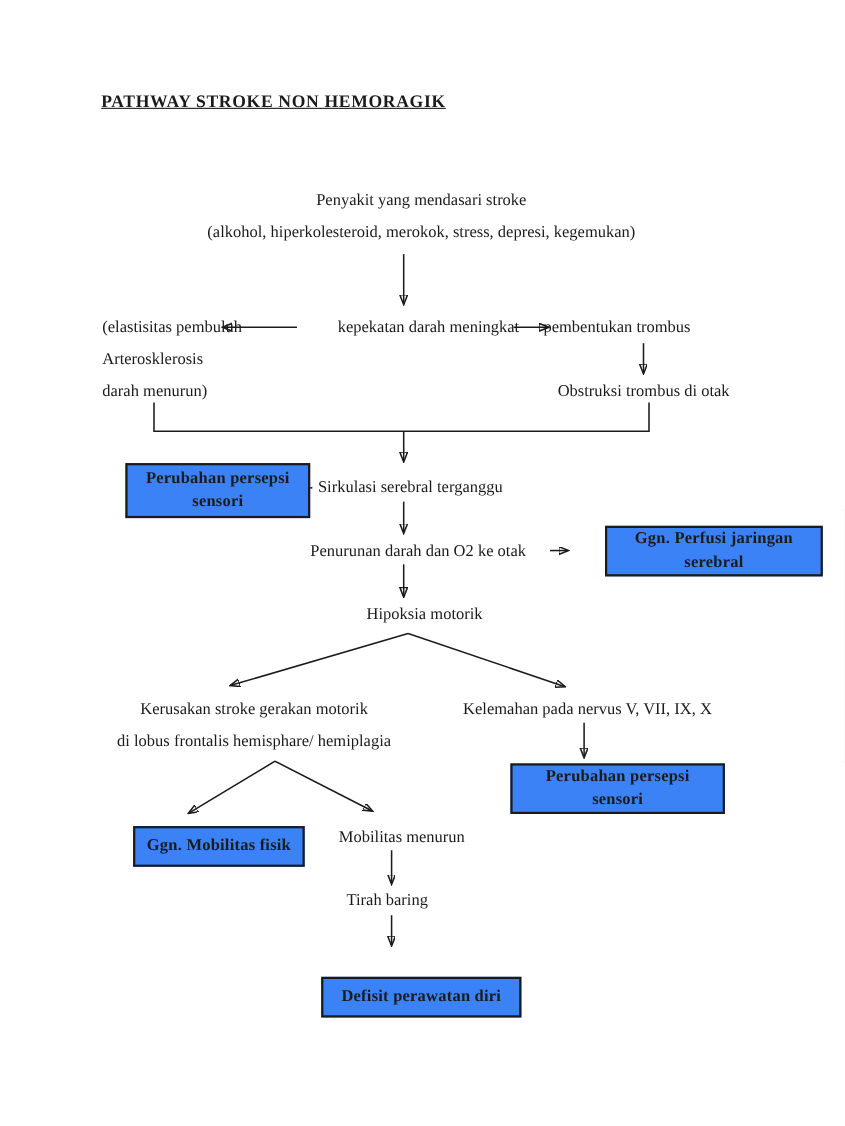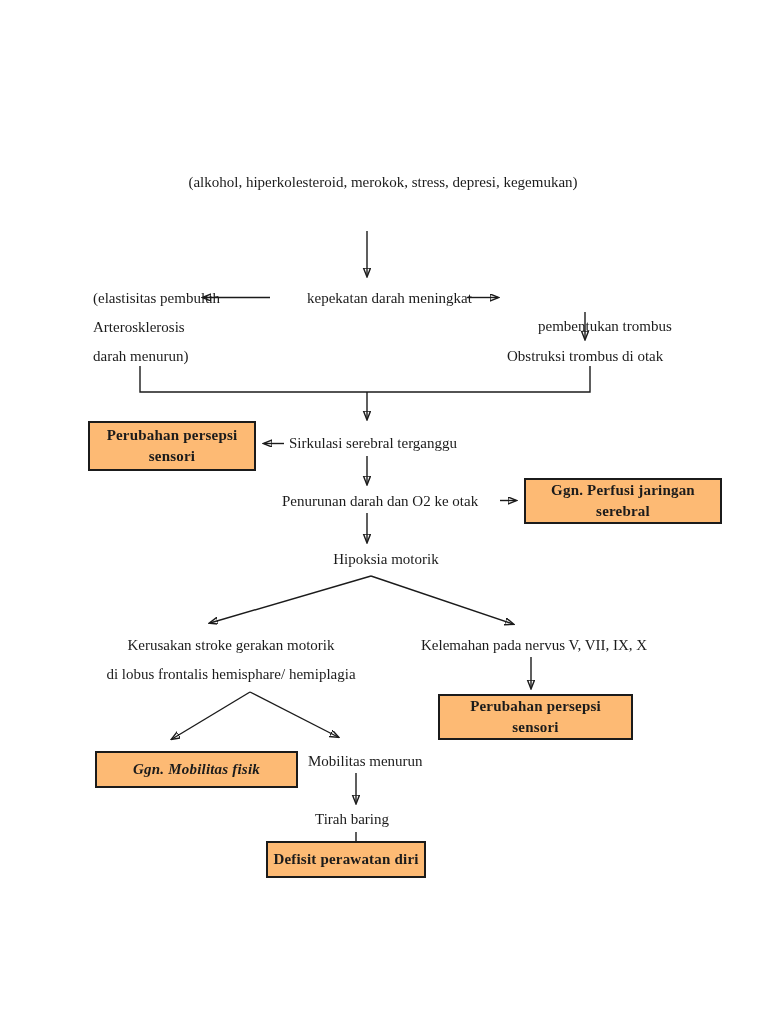--- a/index.html
+++ b/index.html
@@ -14,24 +14,24 @@
     position:absolute; left:92px; top:84px; margin:0;
     font-size:16px; font-weight:bold; letter-spacing:0.6px;
     text-decoration:underline; white-space:nowrap;
   }
   .node {
     position:absolute; font-size:15px; line-height:29px; white-space:nowrap;
   }
   .node.centered { text-align:center; }
   .dx-box {
     position:absolute; box-sizing:border-box;
-    border:2px solid #1b1b1b; background:#fdba74;
+    border:2px solid #1b1b1b; background:#3b82f6;
     display:flex; align-items:center; justify-content:center;
     text-align:center; font-weight:bold; font-size:15px;
-    line-height:21px; letter-spacing:0.2px; white-space:normal;
+    line-height:21px; letter-spacing:0.2px; white-space:normal;margin-left:26px;
   }
   svg line, svg path { stroke:#1b1b1b; stroke-width:1.4; fill:none; }
 </style>
 </head>
 <body>
 
 <div class="page">
 
   <svg class="overlay" width="768" height="1024" viewBox="0 0 768 1024">
     <defs>
@@ -51,34 +51,36 @@
     <line x1="367" y1="513" x2="367" y2="542" marker-end="url(#ah)"></line>
     <line x1="371" y1="576" x2="210" y2="623" marker-end="url(#ah)"></line>
     <line x1="371" y1="576" x2="513" y2="624" marker-end="url(#ah)"></line>
     <line x1="531" y1="657" x2="531" y2="688" marker-end="url(#ah)"></line>
     <line x1="250" y1="692" x2="172" y2="739" marker-end="url(#ah)"></line>
     <line x1="250" y1="692" x2="338" y2="737" marker-end="url(#ah)"></line>
     <line x1="356" y1="773" x2="356" y2="803" marker-end="url(#ah)"></line>
     <line x1="356" y1="832" x2="356" y2="859" marker-end="url(#ah)"></line>
   </svg>
 
+  <h1 class="title">PATHWAY STROKE NON HEMORAGIK</h1>
 
   <div class="node centered" style="left:150px; top:168px; width:466px;">
+    <div>Penyakit yang mendasari stroke</div>
     <div>(alkohol, hiperkolesteroid, merokok, stress, depresi, kegemukan)</div>
   </div>
 
   <div class="node" style="left:93px; top:284px;">
     <div>(elastisitas pembuluh</div>
     <div>Arterosklerosis</div>
     <div>darah menurun)</div>
   </div>
 
   <div class="node" style="left:285px; top:284px;margin-left:22px;">kepekatan darah meningkat</div>
 
-  <div class="node" style="left:538px; top:284px;margin-top:28px;">pembentukan trombus</div>
+  <div class="node" style="left:494px; top:284px;">pembentukan trombus</div>
 
   <div class="node" style="left:507px; top:342px;">Obstruksi trombus di otak</div>
 
   <div class="dx-box" style="left:88px; top:421px; width:168px; height:50px;">Perubahan persepsi sensori</div>
 
   <div class="node" style="left:289px; top:429px;">Sirkulasi serebral terganggu</div>
 
   <div class="node" style="left:282px; top:487px;">Penurunan darah dan O2 ke otak</div>
 
   <div class="dx-box" style="left:524px; top:478px; width:198px; height:46px; padding:0 6px;">Ggn. Perfusi jaringan serebral</div>
@@ -87,21 +89,21 @@
 
   <div class="node centered" style="left:90px; top:631px; width:282px;">
     <div>Kerusakan stroke gerakan motorik</div>
     <div>di lobus frontalis hemisphare/ hemiplagia</div>
   </div>
 
   <div class="node" style="left:421px; top:631px;">Kelemahan pada nervus V, VII, IX, X</div>
 
   <div class="dx-box" style="left:438px; top:694px; width:195px; height:46px; padding:0 13px;">Perubahan persepsi sensori</div>
 
-  <div class="dx-box" style="left:95px; top:751px; width:203px; height:37px;font-style:italic;">Ggn. Mobilitas fisik</div>
+  <div class="dx-box" style="left:95px; top:751px; width:156px; height:37px;">Ggn. Mobilitas fisik</div>
 
   <div class="node" style="left:308px; top:747px;">Mobilitas menurun</div>
 
   <div class="node" style="left:315px; top:805px;">Tirah baring</div>
 
-  <div class="dx-box" style="left:266px; top:841px; width:160px; height:37px;">Defisit perawatan diri</div>
+  <div class="dx-box" style="left:266px; top:888px; width:182px; height:37px;">Defisit perawatan diri</div>
 
 </div>
 
 </body></html>

